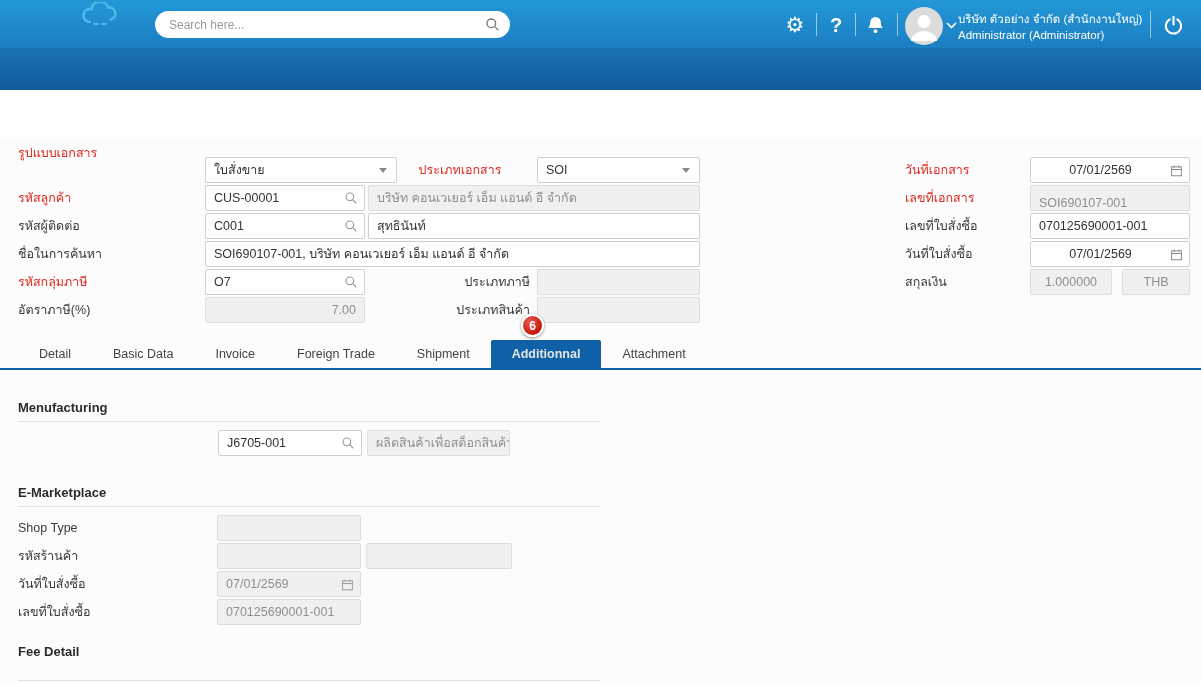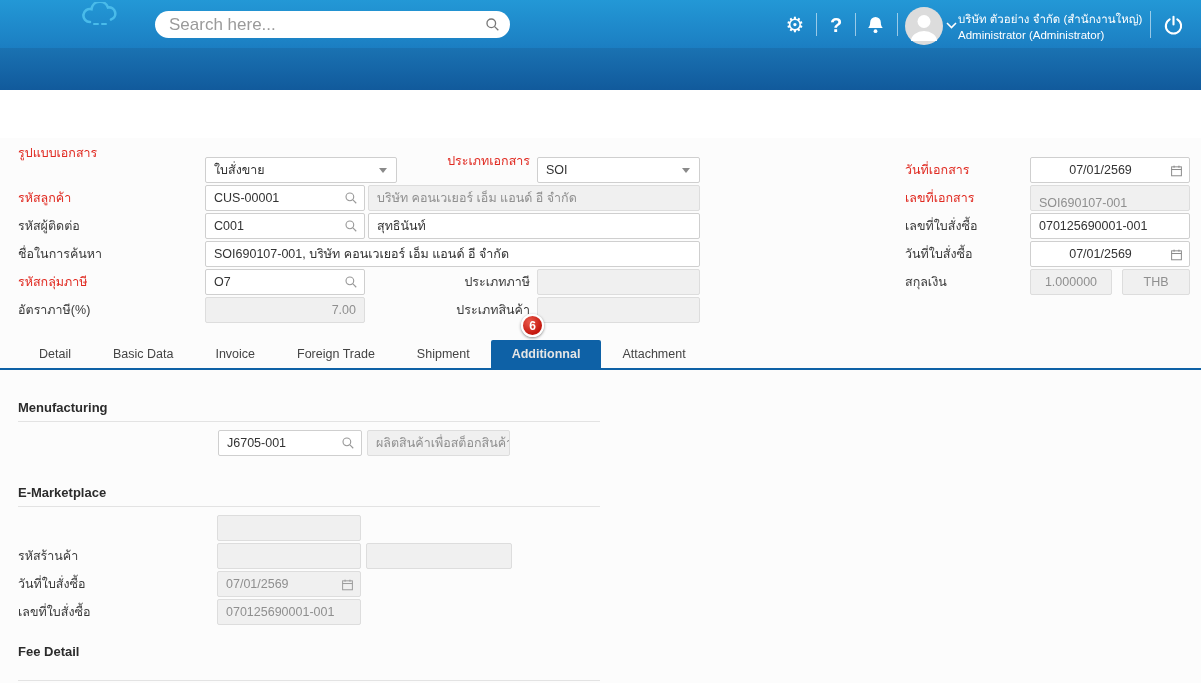--- a/index.html
+++ b/index.html
@@ -9,21 +9,21 @@
   
   .hdr-top { position:absolute; left:0; top:0; width:1201px; height:48px;
              background:linear-gradient(180deg,#2398d6 0%,#1b7ec2 100%); }
   .hdr-nav { position:absolute; left:0; top:48px; width:1201px; height:42px;
              background:linear-gradient(180deg,#1a72b2 0%,#115a9c 100%); }
   .logo { position:absolute; left:14px; top:12px; color:#fff; font-family:"Liberation Serif","DejaVu Serif",serif;
           font-weight:bold; font-size:27px; letter-spacing:.5px; }
   .logo-cloud { position:absolute; left:78px; top:2px; }
   .search-pill { position:absolute; left:155px; top:11px; width:355px; height:27px; background:#fff;
                  border-radius:14px; display:flex; align-items:center; padding:0 10px 0 14px; }
-  .search-pill input { flex:1; border:none; outline:none; font-size:17px; color:#444; background:transparent; }
+  .search-pill input { flex:1; border:none; outline:none; font-size:12px; color:#444; background:transparent; }
   .search-pill input::placeholder { color:#9a9a9a; }
   .hdr-ico { position:absolute; color:#fff; display:flex; align-items:center; justify-content:center; cursor:pointer; }
   .vdiv { position:absolute; width:1px; background:rgba(255,255,255,.55); }
   .avatar { position:absolute; left:905px; top:7px; }
   .user-txt { position:absolute; left:958px; top:11px; color:#fff; font-size:11.5px; line-height:1.4; max-width:190px; }
   .q-ico { font-size:20px; font-weight:bold; }
   .gear-g { font-size:21px; }
 
   .nav-items { position:absolute; left:185px; top:60px; display:flex; gap:26px; height:30px; align-items:center; }
   .nav-item { color:#fff; font-size:12.5px; font-weight:bold; white-space:nowrap; cursor:pointer;
@@ -227,21 +227,21 @@
     </div>
   </div>
 
   <div class="main"></div>
 
   <div class="lbl req" style="left:18px; top:140px; width:180px;">รูปแบบเอกสาร</div>
   <div class="fld" style="left:205px; top:157px; width:192px;">
     <span class="val">ใบสั่งขาย</span>
     <span class="sel-caret"></span>
   </div>
-  <div class="lbl req ralign" style="left:390px; top:148px; width:140px;">ประเภทเอกสาร</div>
+  <div class="lbl req ralign" style="left:390px; top:157px; width:140px;text-align:center;">ประเภทเอกสาร</div>
   <div class="fld" style="left:537px; top:157px; width:163px;">
     <span class="val">SOI</span>
     <span class="sel-caret"></span>
   </div>
   <div class="lbl req" style="left:905px; top:157px; width:115px;">วันที่เอกสาร</div>
   <div class="fld" style="left:1030px; top:157px; width:160px;">
     <input class="bare t-center" value="07/01/2569" style="">
     <svg class="ico-r" width="13" height="13" viewBox="0 0 16 16">
       <rect x="2" y="3.5" width="12" height="11" fill="none" stroke="#888" stroke-width="1.2"></rect>
       <line x1="2" y1="6.8" x2="14" y2="6.8" stroke="#888" stroke-width="1.2"></line>
@@ -347,20 +347,21 @@
       <line x1="10.2" y1="10.2" x2="14" y2="14" stroke="#999" stroke-width="1.3"></line>
     </svg>
   </div>
   <div class="fld dis" style="left:367px; top:430px; width:143px;">
     <span class="val">ผลิตสินค้าเพื่อสต็อกสินค้า</span>
   </div>
 
   <div class="sec-h" style="left:18px; top:485px;">E-Marketplace</div>
   <div class="hrule" style="left:18px; top:506px; width:582px;"></div>
 
+  <div class="lbl" style="left:18px; top:515px; width:180px;">Shop Type</div>
   <div class="fld dis" style="left:217px; top:515px; width:144px;">
     <span class="val"></span>
   </div>
 
   <div class="lbl" style="left:18px; top:543px; width:180px;">รหัสร้านค้า</div>
   <div class="fld dis" style="left:217px; top:543px; width:144px;">
     <span class="val"></span>
   </div>
   <div class="fld dis" style="left:366px; top:543px; width:146px;">
     <span class="val"></span>

